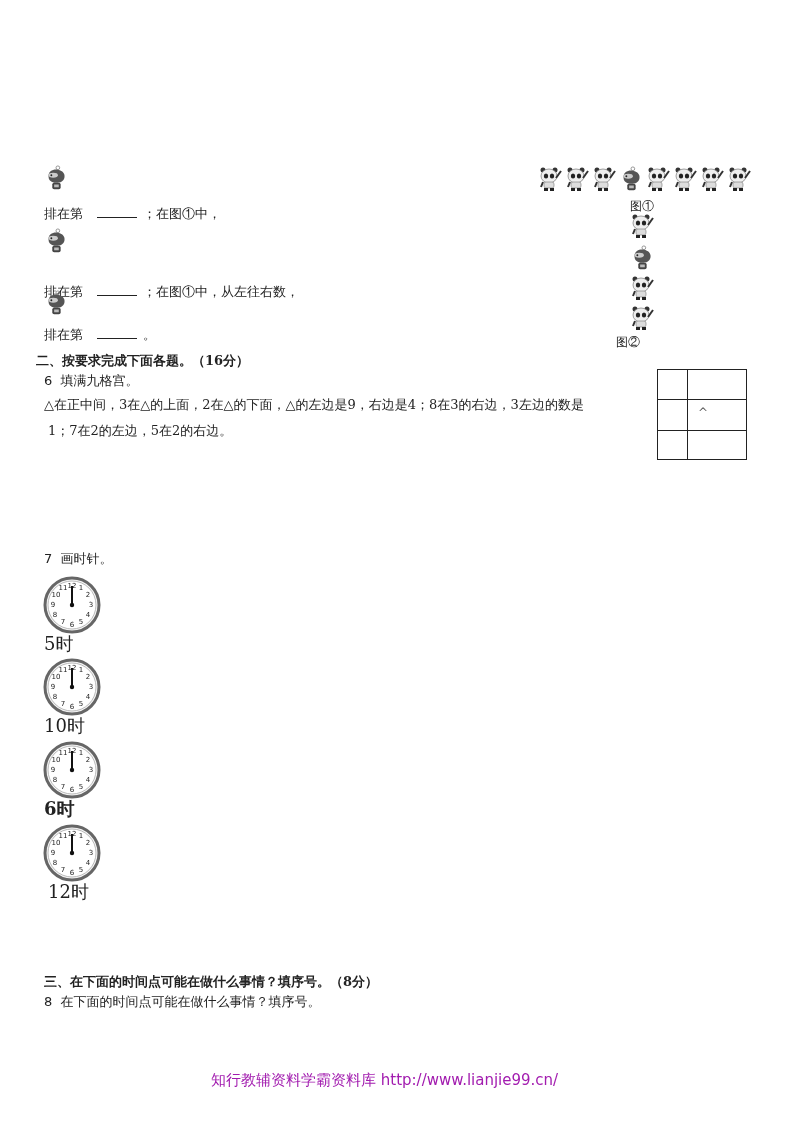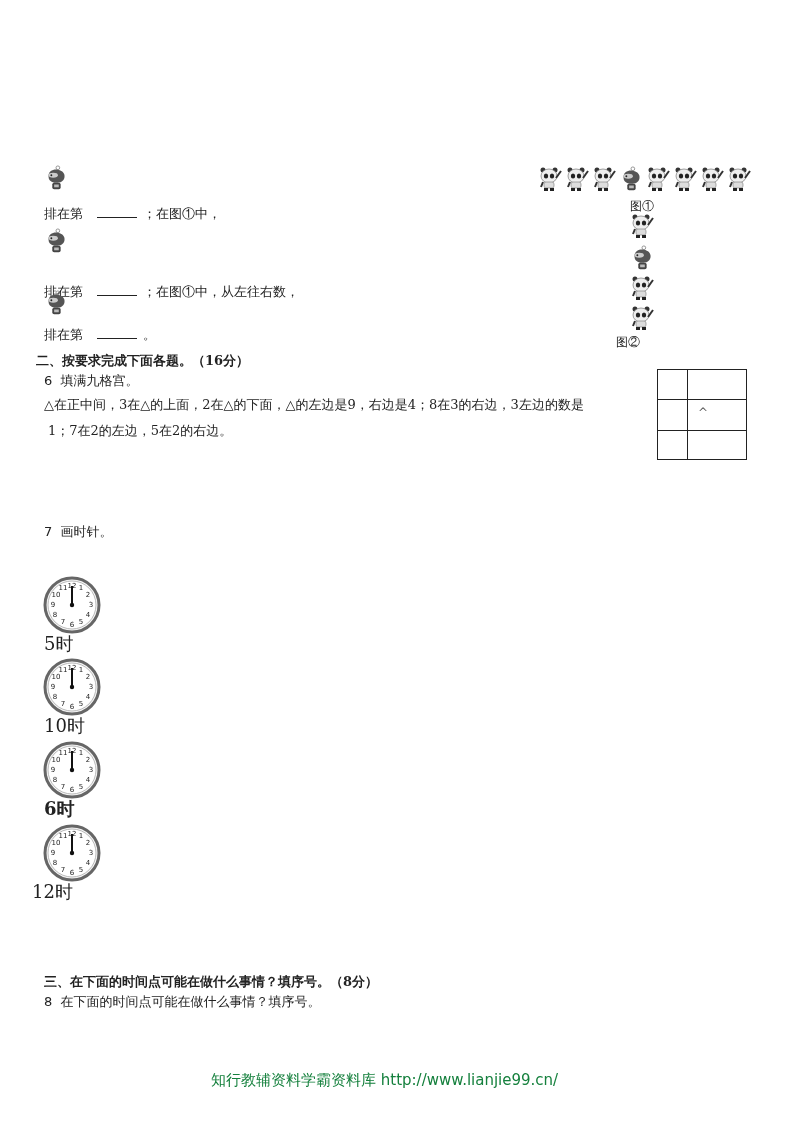--- a/index.html
+++ b/index.html
@@ -9,21 +9,21 @@
   .txt { font-size:13px; line-height:16px; white-space:nowrap; }
   .sans { font-family:"DejaVu Sans","Liberation Sans",sans-serif; }
   .blank { display:inline-block; width:40px; border-bottom:1px solid #222; height:12px; margin:0 6px 0 14px; vertical-align:baseline; }
   .heading { font-size:13px; font-weight:bold; }
   .sprite { width:24px; height:26px; }
   .grid { position:absolute; left:657px; top:369px; width:90px; height:91px; border:1px solid #222; box-sizing:border-box; }
   .grid .vline { position:absolute; left:29px; top:0; bottom:0; width:0; border-left:1px solid #222; }
   .grid .hline { position:absolute; left:0; right:0; height:0; border-top:1px solid #222; }
   .clock { position:absolute; width:58px; height:58px; }
   .cap { font-size:18px; }
-  .footer { font-size:15px; color:#15803d; font-family:"DejaVu Sans","Liberation Sans",sans-serif; }
+  .footer { font-size:15px; color:#a21caf; font-family:"DejaVu Sans","Liberation Sans",sans-serif; }
 </style>
 </head>
 <body>
 
 <svg width="0" height="0" style="position:absolute">
   <defs>
     <symbol id="sym-fish" viewBox="0 0 24 28">
       <circle cx="14" cy="3" r="2" fill="none" stroke="#777" stroke-width="0.8"></circle>
       <path d="M4 13 C3 6 10 4 14 5 C20 6 22 10 21 14 C20 18 16 19 14 19 L10 19 C6 18 4 16 4 13Z" fill="#555"></path>
       <ellipse cx="9" cy="11" rx="5" ry="2.6" fill="#ccc"></ellipse>
@@ -150,21 +150,21 @@
 <div class="abs txt" style="left:44px;top:397px;">△在正中间，3在△的上面，2在△的下面，△的左边是9，右边是4；8在3的右边，3左边的数是</div>
 <div class="abs txt" style="left:48px;top:423px;">1；7在2的左边，5在2的右边。</div>
 
 <div class="grid">
   <div class="vline"></div>
   <div class="hline" style="top:29px;"></div>
   <div class="hline" style="top:60px;"></div>
   <div class="abs" style="left:40px;top:36px;font-size:12px;color:#555;">^</div>
 </div>
 
-<div class="abs txt" style="left:44px;top:524px;text-align:right;">
+<div class="abs txt" style="left:44px;top:551px;text-align:right;">
   <span class="sans">7</span>&nbsp;&nbsp;<span>画时针。</span>
 </div>
 
 <div class="clock" style="left:43px;top:576px;">
   <svg width="58" height="58" viewBox="0 0 58 58">
       <use href="#sym-clock"></use>
     </svg>
 </div>
 <div class="abs txt cap" style="left:44px;top:636px;">5时</div>
 
@@ -180,20 +180,20 @@
       <use href="#sym-clock"></use>
     </svg>
 </div>
 <div class="abs txt cap" style="left:44px;top:801px;font-weight:bold;">6时</div>
 
 <div class="clock" style="left:43px;top:824px;">
   <svg width="58" height="58" viewBox="0 0 58 58">
       <use href="#sym-clock"></use>
     </svg>
 </div>
-<div class="abs txt cap" style="left:32px;top:884px;text-align:center;">12时</div>
+<div class="abs txt cap" style="left:48px;top:884px;text-align:center;">12时</div>
 
 <div class="abs txt heading" style="left:44px;top:974px;">三、在下面的时间点可能在做什么事情？填序号。（8分）</div>
 <div class="abs txt" style="left:44px;top:994px;">
   <span class="sans">8</span>&nbsp;&nbsp;<span>在下面的时间点可能在做什么事情？填序号。</span>
 </div>
 
 <div class="abs footer" style="left:211px;top:1071px;white-space:nowrap;">知行教辅资料学霸资料库 http://www.lianjie99.cn/</div>
 
 </body></html>

